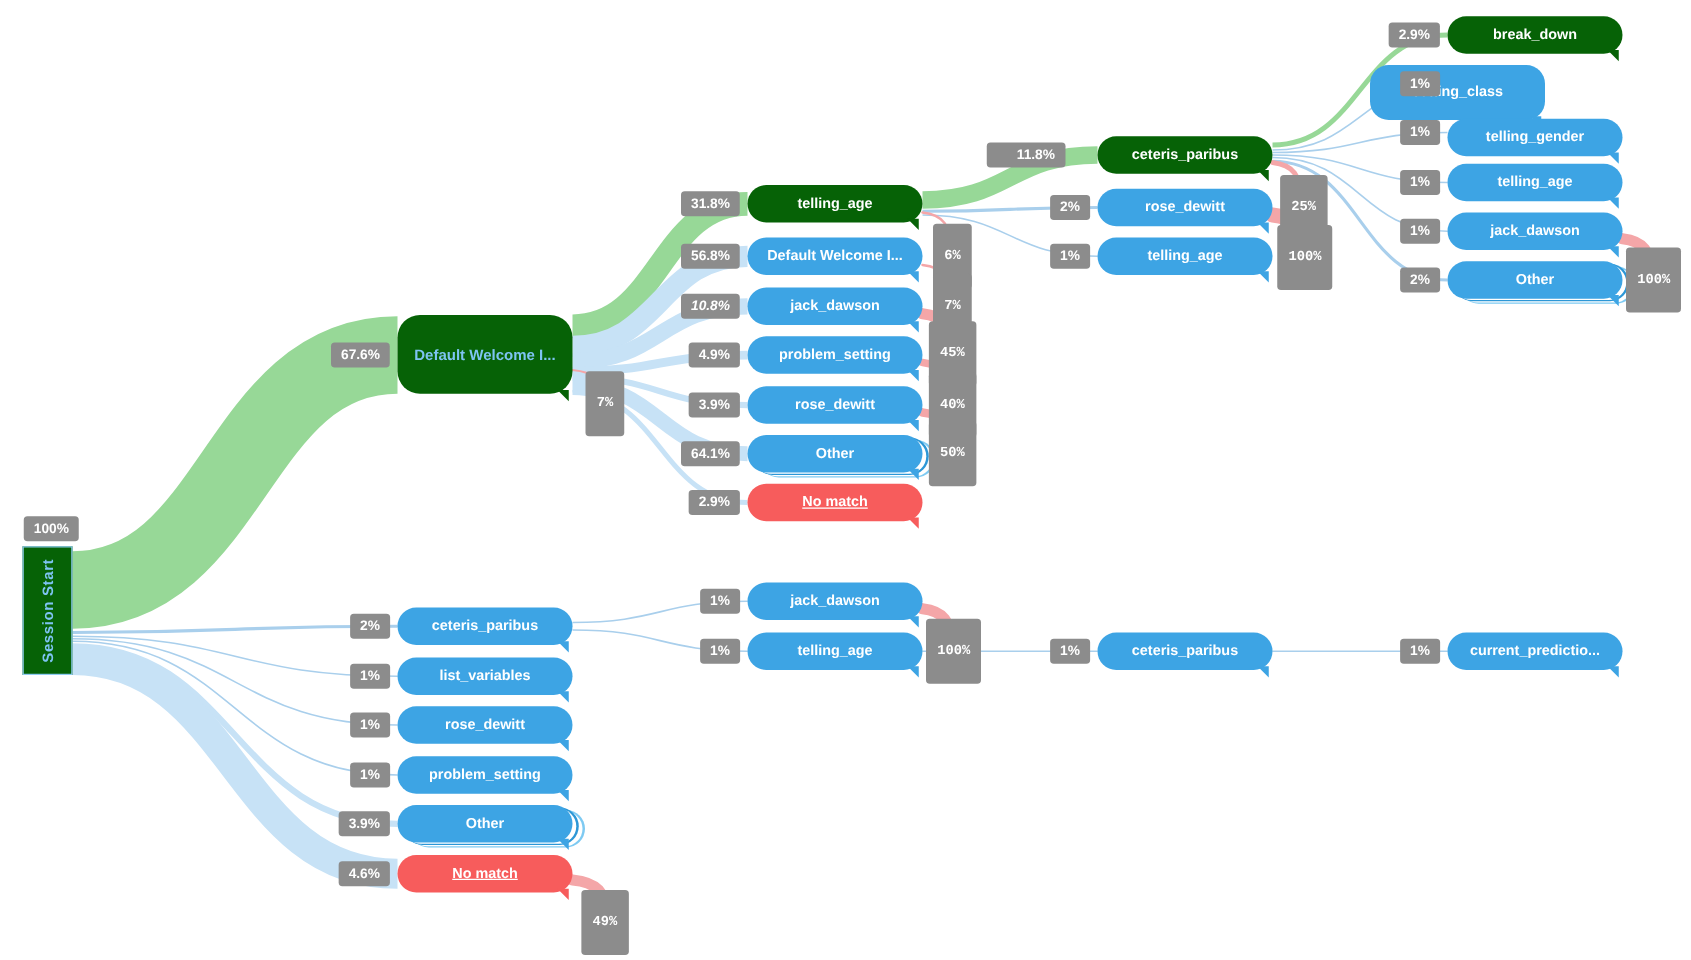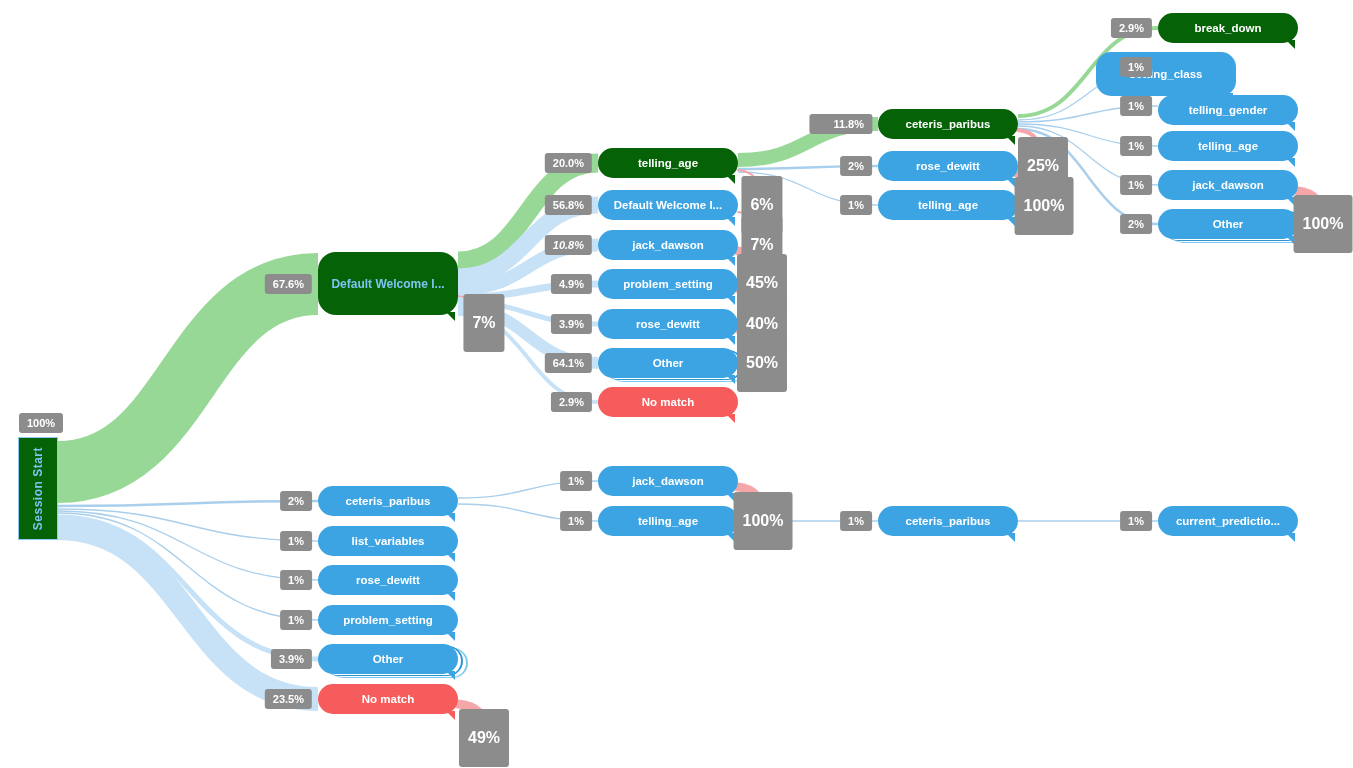--- a/index.html
+++ b/index.html
@@ -14,43 +14,44 @@
     box-sizing:border-box;z-index:3;white-space:nowrap;cursor:pointer;
   }
   .node::after{
     content:"";position:absolute;right:3px;bottom:-6px;width:0;height:0;
     border-left:9px solid transparent;border-top:9px solid #000;
   }
   .node.green{background:var(--green-node);}
   .node.green::after{border-top-color:var(--green-node);}
   .node.blue{background:var(--blue-node);}
   .node.blue::after{border-top-color:var(--blue-node);}
-  .node.red{background:var(--red-node);}
+  .node.red{background:var(--red-node);text-decoration:underline;}
   .node.red::after{border-top-color:var(--red-node);}
   .node.big{border-radius:18px;font-size:12px;}
   .node.bluetext{color:var(--lightblue-text);}
   .node.root{
     background:var(--green-node);border-radius:0;border:1px solid #8ecbf2;
     color:var(--lightblue-text);font-size:12px;
   }
   .node.root::after{display:none;}
   .node.root span{writing-mode:vertical-rl;transform:rotate(180deg);letter-spacing:0.5px;}
   .node.stacked{
     box-shadow:4px 2px 0 -1px #ffffff,5px 2px 0 0 #2d97d6,9px 4px 0 -1px #ffffff,10px 4px 0 0 #7ecaf2;
   }
   .pct{
     position:absolute;background:var(--label-bg);color:#ffffff;font-weight:bold;
     font-size:11px;padding:4px 8px;border-radius:3px;z-index:4;white-space:nowrap;
     transform:translate(-100%,-50%);
   }
   .pct.top{transform:none;}
   .droplabel{
     position:absolute;background:var(--label-bg);color:#ffffff;font-weight:bold;
-    font-size:16px;padding:20px 9px;border-radius:3px;z-index:4;white-space:nowrap;
+    font-size:11px;padding:20px 9px;border-radius:3px;z-index:4;white-space:nowrap;
     transform:translate(-50%,-50%);
+    font-family:Liberation Mono, monospace;
   }
 </style>
 </head>
 <body>
 
 <div id="canvas">
   <svg id="links" width="1353" height="768" viewBox="0 0 1353 768">
       <path d="M58,472 C188,472 188,284 318,284" fill="none" stroke="#97d897" stroke-width="62" stroke-linecap="butt"></path>
       <path d="M58,506 C188,506 188,501 318,501" fill="none" stroke="#a9cfec" stroke-width="2.5" stroke-linecap="butt"></path>
       <path d="M58,509 C188,509 188,541 318,541" fill="none" stroke="#a9cfec" stroke-width="1.3" stroke-linecap="butt"></path>
@@ -172,42 +173,42 @@
       <div class="node blue" style="left: 878px; top: 506px; width: 140px; height: 30px;">
         <span>ceteris_paribus</span>
       </div>
       <div class="node blue" style="left: 1158px; top: 506px; width: 140px; height: 30px;">
         <span>current_predictio...</span>
       </div>
     </div>
   <div id="labels">
       <div class="pct top" style="left: 19px; top: 413px;">100%</div>
       <div class="pct" style="left: 312px; top: 283.5px;">67.6%</div>
-      <div class="pct" style="left: 592px; top: 163px;">20.0%</div>
+      <div class="pct" style="left: 592px; top: 163px;">31.8%</div>
       <div class="pct" style="left: 592px; top: 205px;">56.8%</div>
       <div class="pct" style="left: 592px; top: 245px; font-style: italic;">10.8%</div>
       <div class="pct" style="left: 592px; top: 284px;">4.9%</div>
       <div class="pct" style="left: 592px; top: 324px;">3.9%</div>
       <div class="pct" style="left: 592px; top: 363px;">64.1%</div>
       <div class="pct" style="left: 592px; top: 402px;">2.9%</div>
-      <div class="pct" style="left: 872px; top: 124px; padding-left: 24px;">11.8%</div>
+      <div class="pct" style="left: 852px; top: 124px; padding-left: 24px;">11.8%</div>
       <div class="pct" style="left: 872px; top: 166px;">2%</div>
       <div class="pct" style="left: 872px; top: 205px;">1%</div>
       <div class="pct" style="left: 1152px; top: 28px;">2.9%</div>
       <div class="pct" style="left: 1152px; top: 67px;">1%</div>
       <div class="pct" style="left: 1152px; top: 106px;">1%</div>
       <div class="pct" style="left: 1152px; top: 146px;">1%</div>
       <div class="pct" style="left: 1152px; top: 185px;">1%</div>
       <div class="pct" style="left: 1152px; top: 224px;">2%</div>
       <div class="pct" style="left: 312px; top: 501px;">2%</div>
       <div class="pct" style="left: 312px; top: 541px;">1%</div>
       <div class="pct" style="left: 312px; top: 580px;">1%</div>
       <div class="pct" style="left: 312px; top: 620px;">1%</div>
       <div class="pct" style="left: 312px; top: 659px;">3.9%</div>
-      <div class="pct" style="left: 312px; top: 699px;">23.5%</div>
+      <div class="pct" style="left: 312px; top: 699px;">4.6%</div>
       <div class="pct" style="left: 592px; top: 481px;">1%</div>
       <div class="pct" style="left: 592px; top: 521px;">1%</div>
       <div class="pct" style="left: 872px; top: 521px;">1%</div>
       <div class="pct" style="left: 1152px; top: 521px;">1%</div>
       <div class="droplabel" style="left: 484px; top: 323px;">7%</div>
       <div class="droplabel" style="left: 762px; top: 205px;">6%</div>
       <div class="droplabel" style="left: 762px; top: 245px;">7%</div>
       <div class="droplabel" style="left: 762px; top: 283px;">45%</div>
       <div class="droplabel" style="left: 762px; top: 324px;">40%</div>
       <div class="droplabel" style="left: 762px; top: 363px;">50%</div>

